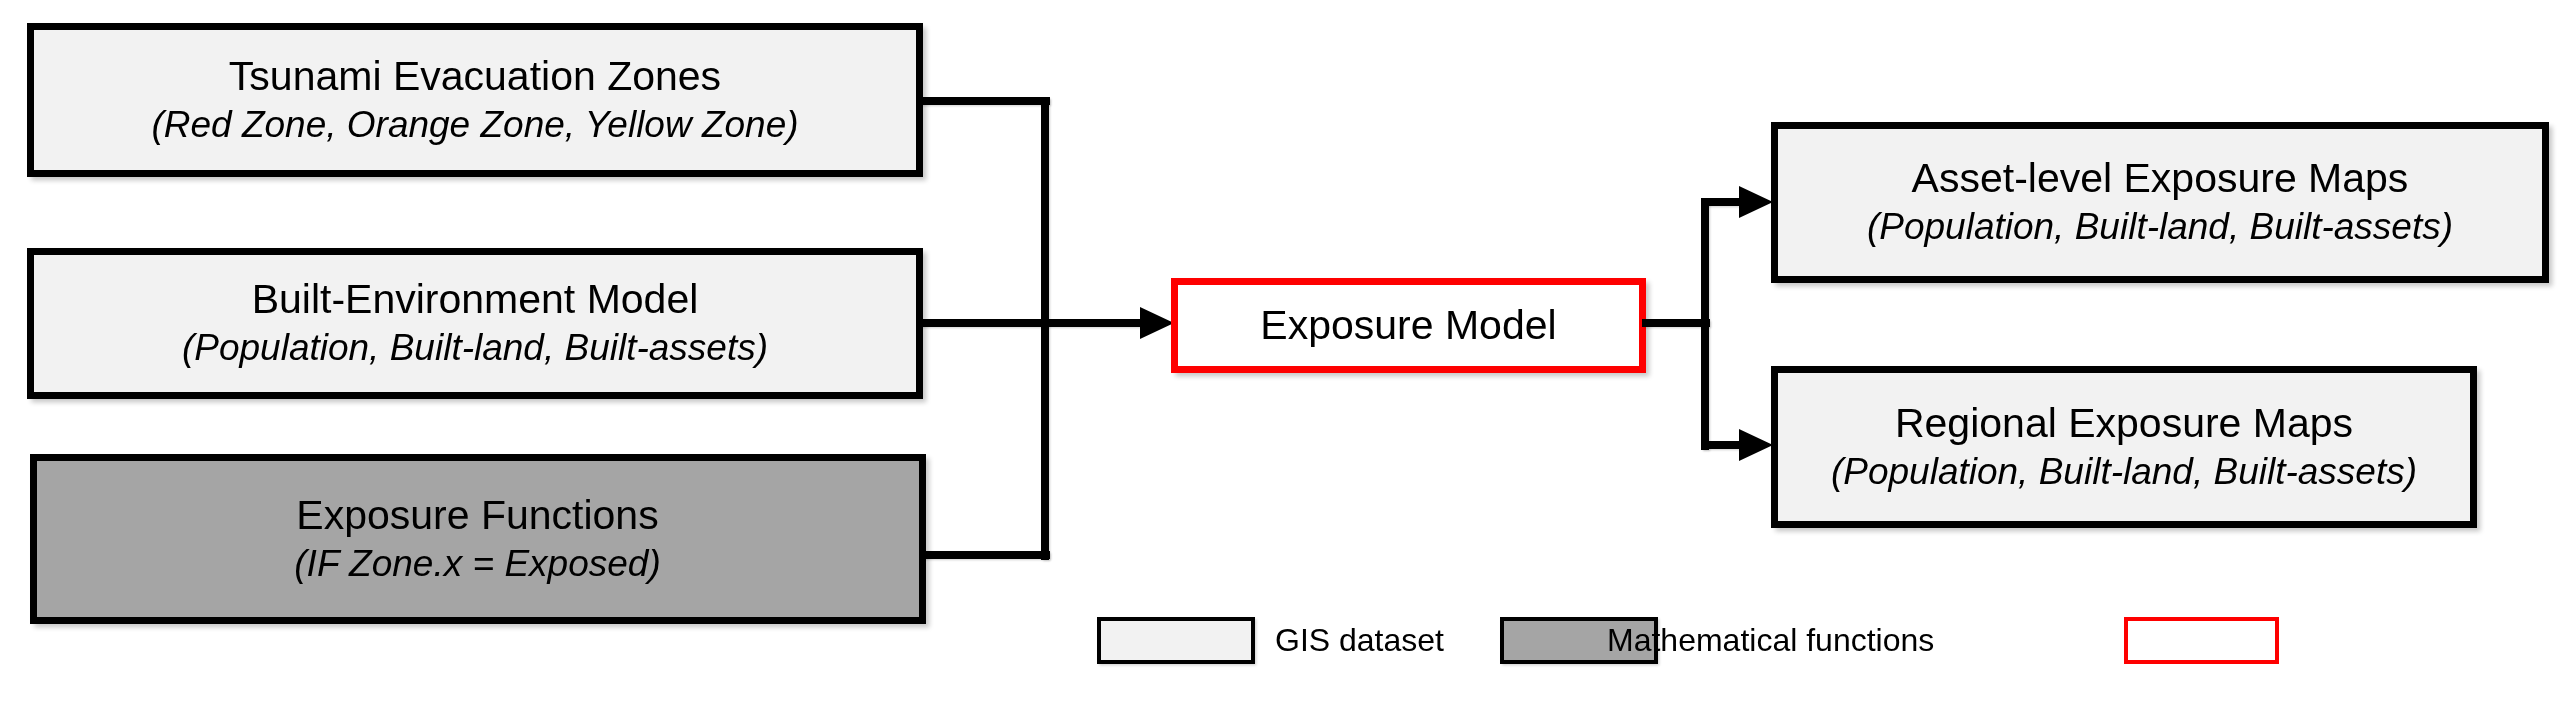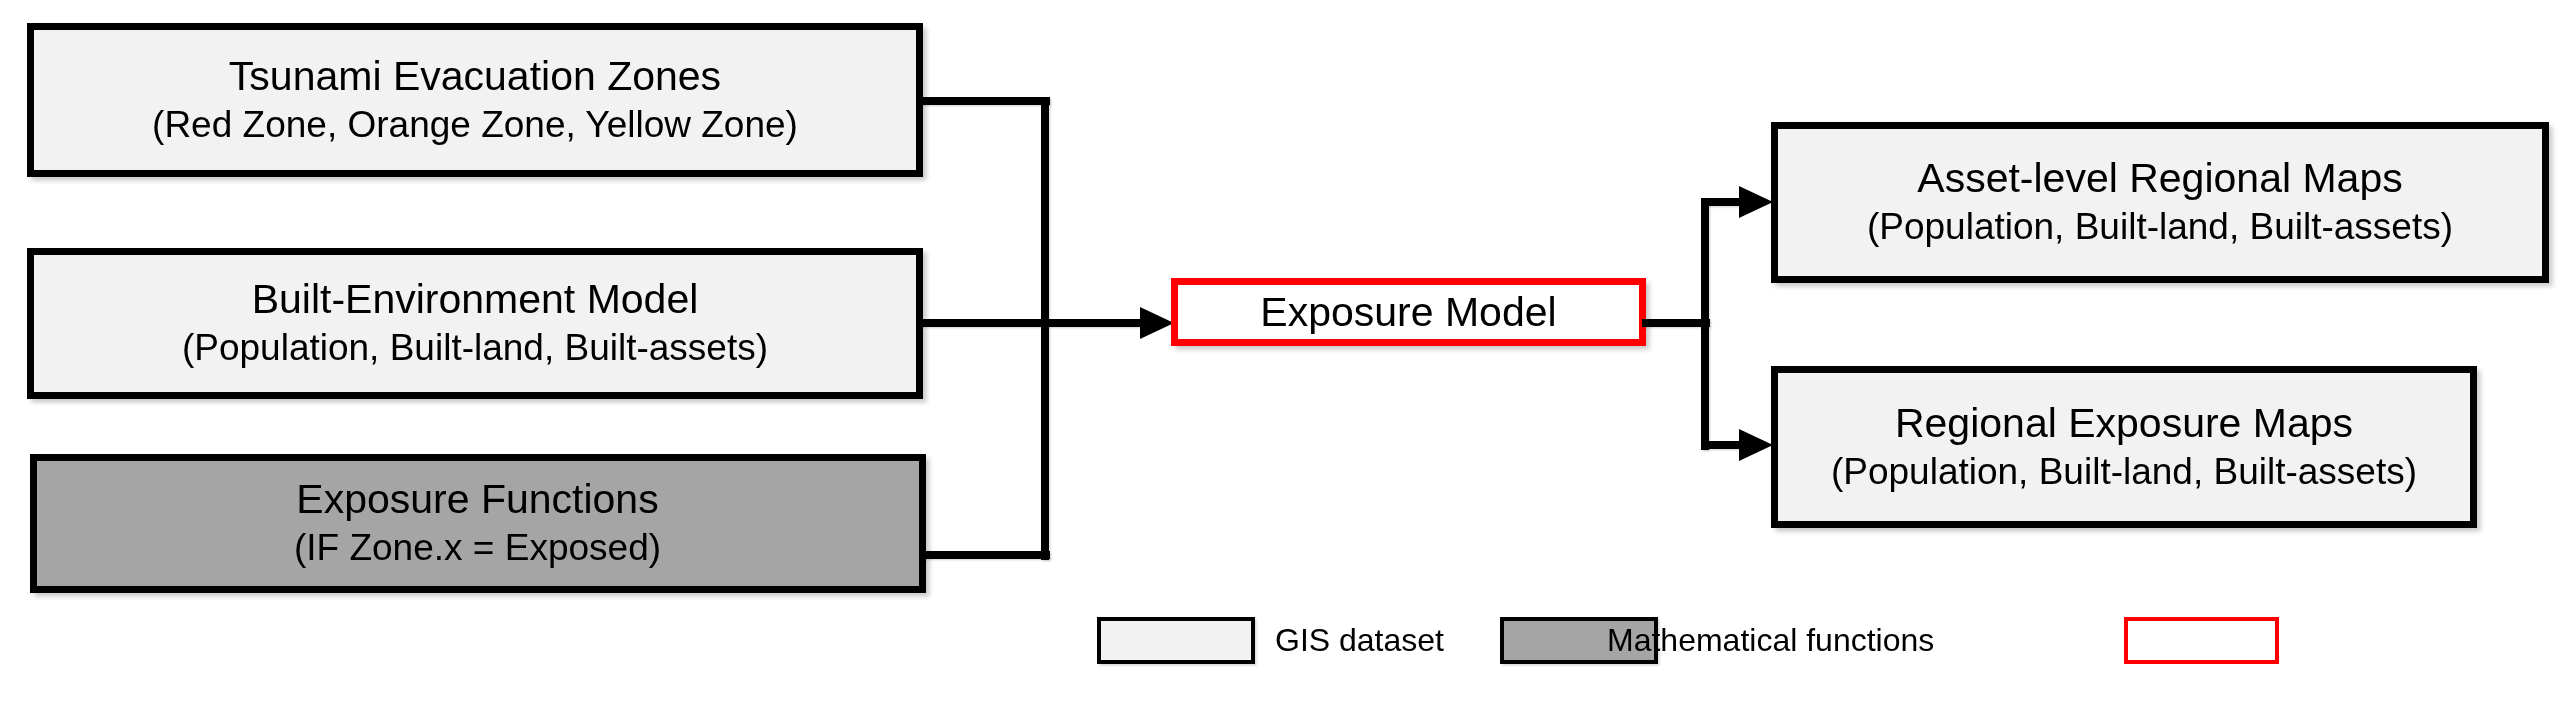--- a/index.html
+++ b/index.html
@@ -7,21 +7,21 @@
     position:relative; width:2576px; height:706px; background:#ffffff;
     font-family:"Liberation Sans", sans-serif; color:#000; overflow:hidden;
   }
   .box {
     position:absolute; box-sizing:border-box;
     border:7.7px solid #000; background:var(--gis-fill);
     display:flex; flex-direction:column; align-items:center; justify-content:center;
     text-align:center; box-shadow:4.2px 4.2px 4.9px rgba(0,0,0,0.22);
   }
   .box-title   { font-size:41px; line-height:1.22; white-space:nowrap; }
-  .box-subtitle{ font-size:37px; line-height:1.32; white-space:nowrap; }
+  .box-subtitle{ font-size:37px; font-style:italic; line-height:1.32; white-space:nowrap; }
   .box.math    { background:var(--math-fill); }
   .box.engine  { background:#ffffff; border-color:var(--engine-red); }
   .engine .box-title { font-size:41px; }
 
   .line { position:absolute; background:#000; box-shadow:2.1px 2.1px 2.1px rgba(0,0,0,0.18); }
   .arrowhead {
     position:absolute; width:0; height:0;
     border-top:16px solid transparent; border-bottom:16px solid transparent;
     border-left:34px solid #000;
   }
@@ -46,44 +46,44 @@
   <div class="box" style="left:27px; top:23px; width:896px; height:154px;">
     <div class="box-title">Tsunami Evacuation Zones</div>
     <div class="box-subtitle">(Red Zone, Orange Zone, Yellow Zone)</div>
   </div>
 
   <div class="box" style="left:27px; top:248px; width:896px; height:151px;">
     <div class="box-title">Built-Environment Model</div>
     <div class="box-subtitle">(Population, Built-land, Built-assets)</div>
   </div>
 
-  <div class="box math" style="left:29.5px; top:454px; width:896px; height:139px;">
+  <div class="box math" style="left:29.5px; top:454px; width:896px; height:170px;">
     <div class="box-title">Exposure Functions</div>
     <div class="box-subtitle">(IF Zone.x = Exposed)</div>
   </div>
 
   <div class="line" style="left:919px; top:97px; width:131px; height:8.4px;"></div>
   <div class="line" style="left:922px; top:551px; width:128px; height:8.4px;"></div>
   <div class="line" style="left:1041px; top:97px; width:8.4px; height:463px;"></div>
   <div class="line" style="left:919px; top:319px; width:222px; height:8.4px;"></div>
   <div class="arrowhead" style="left:1140px; top:307px;"></div>
 
-  <div class="box engine" style="left:1171px; top:278px; width:475px; height:68px;">
+  <div class="box engine" style="left:1171px; top:278px; width:475px; height:95px;">
     <div class="box-title">Exposure Model</div>
   </div>
 
   <div class="line" style="left:1642px; top:319px; width:68px; height:8.4px;"></div>
   <div class="line" style="left:1701px; top:198px; width:8.4px; height:252px;"></div>
   <div class="line" style="left:1701px; top:198px; width:39px; height:8.4px;"></div>
   <div class="arrowhead" style="left:1739px; top:186px;"></div>
   <div class="line" style="left:1701px; top:441px; width:39px; height:8.4px;"></div>
   <div class="arrowhead" style="left:1739px; top:429px;"></div>
 
   <div class="box" style="left:1771px; top:122px; width:778px; height:161px;">
-    <div class="box-title">Asset-level Regional Maps</div>
+    <div class="box-title">Asset-level Exposure Maps</div>
     <div class="box-subtitle">(Population, Built-land, Built-assets)</div>
   </div>
 
   <div class="box" style="left:1771px; top:366px; width:706px; height:162px;">
     <div class="box-title">Regional Exposure Maps</div>
     <div class="box-subtitle">(Population, Built-land, Built-assets)</div>
   </div>
 
   <div class="legend-swatch" style="left:1097px; top:617px;"></div>
   <div class="legend-label" style="left:1275px; top:617px;">GIS dataset</div>

